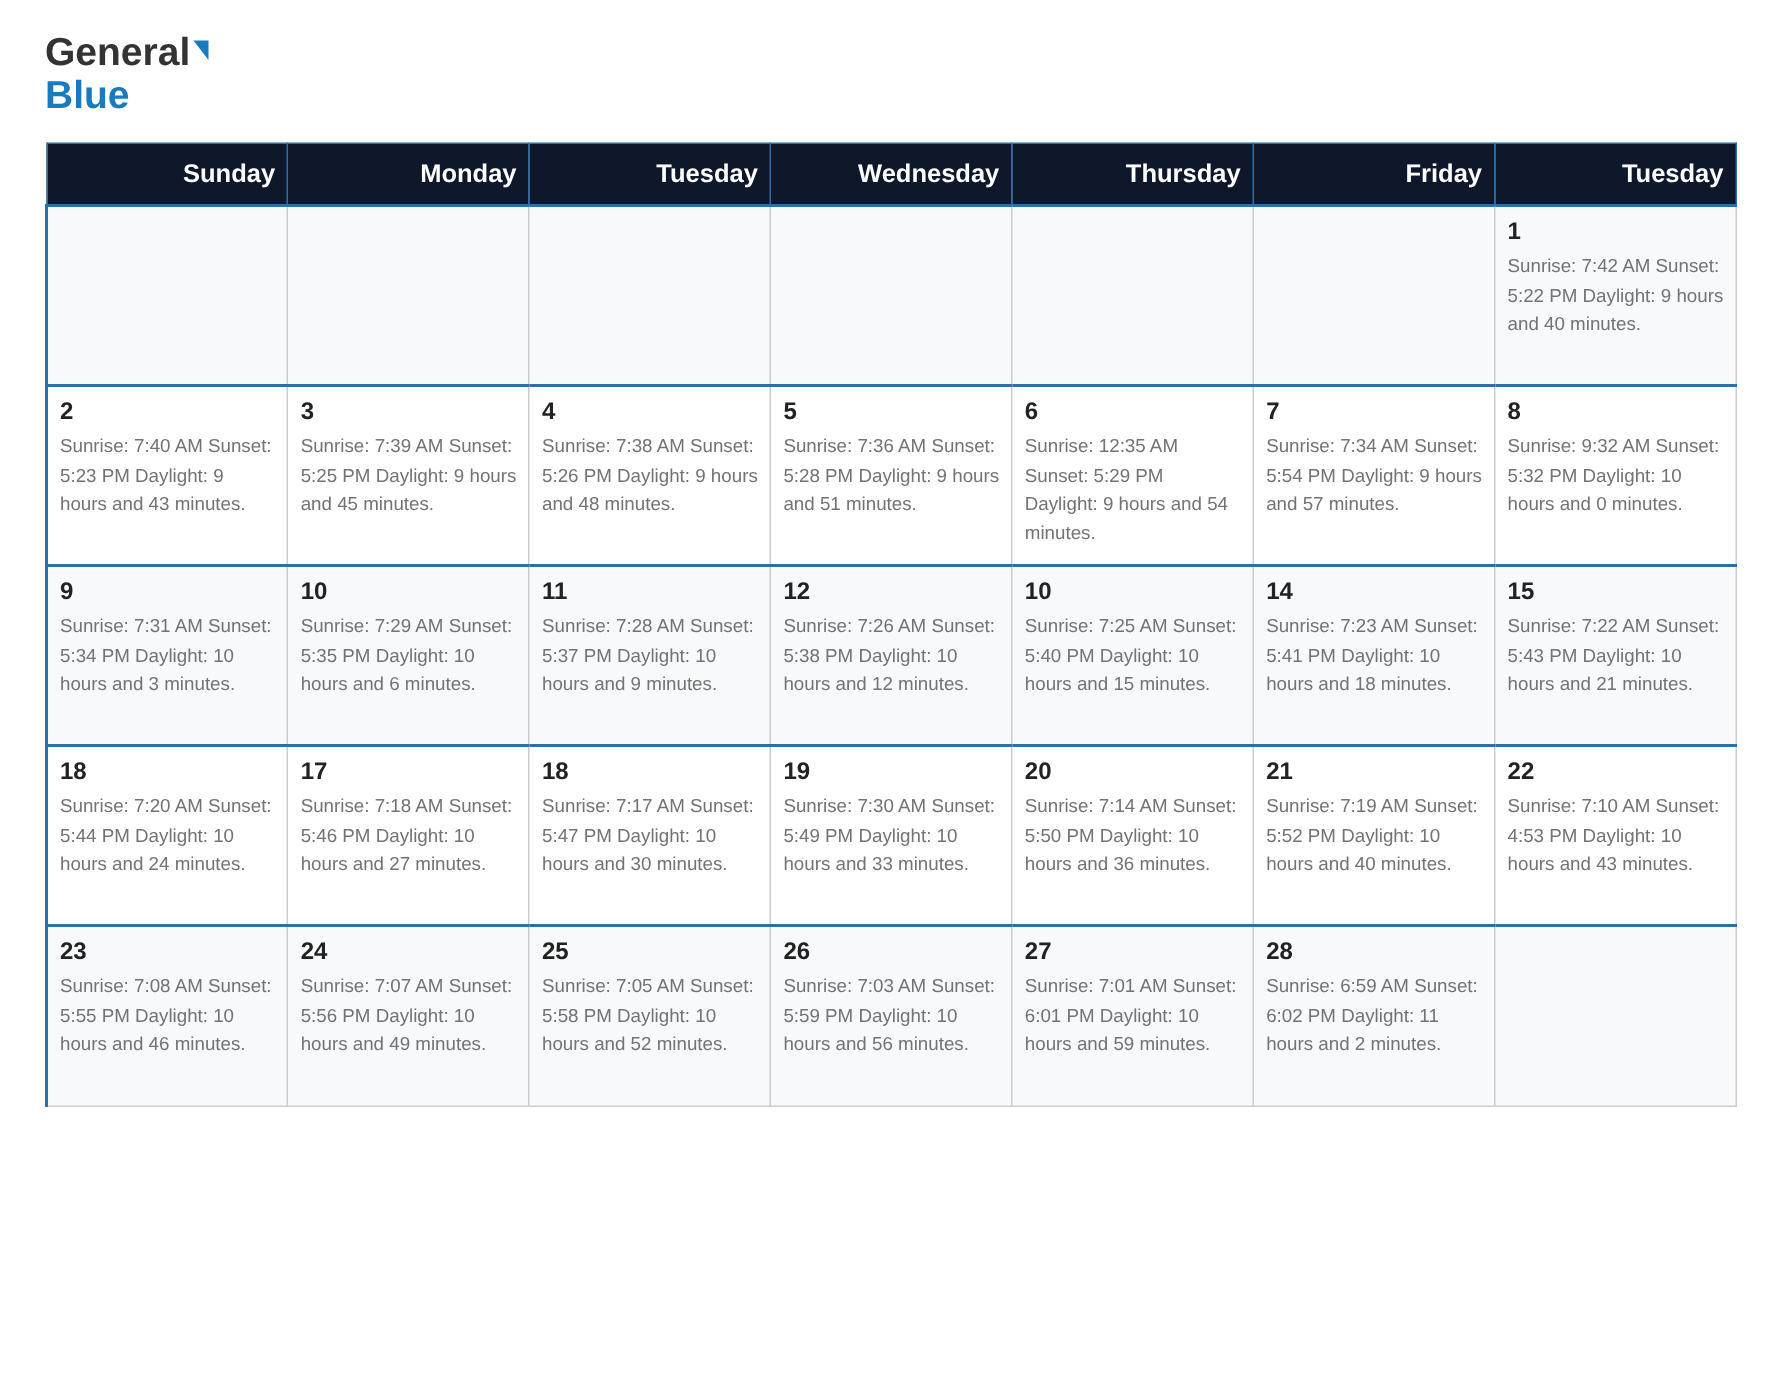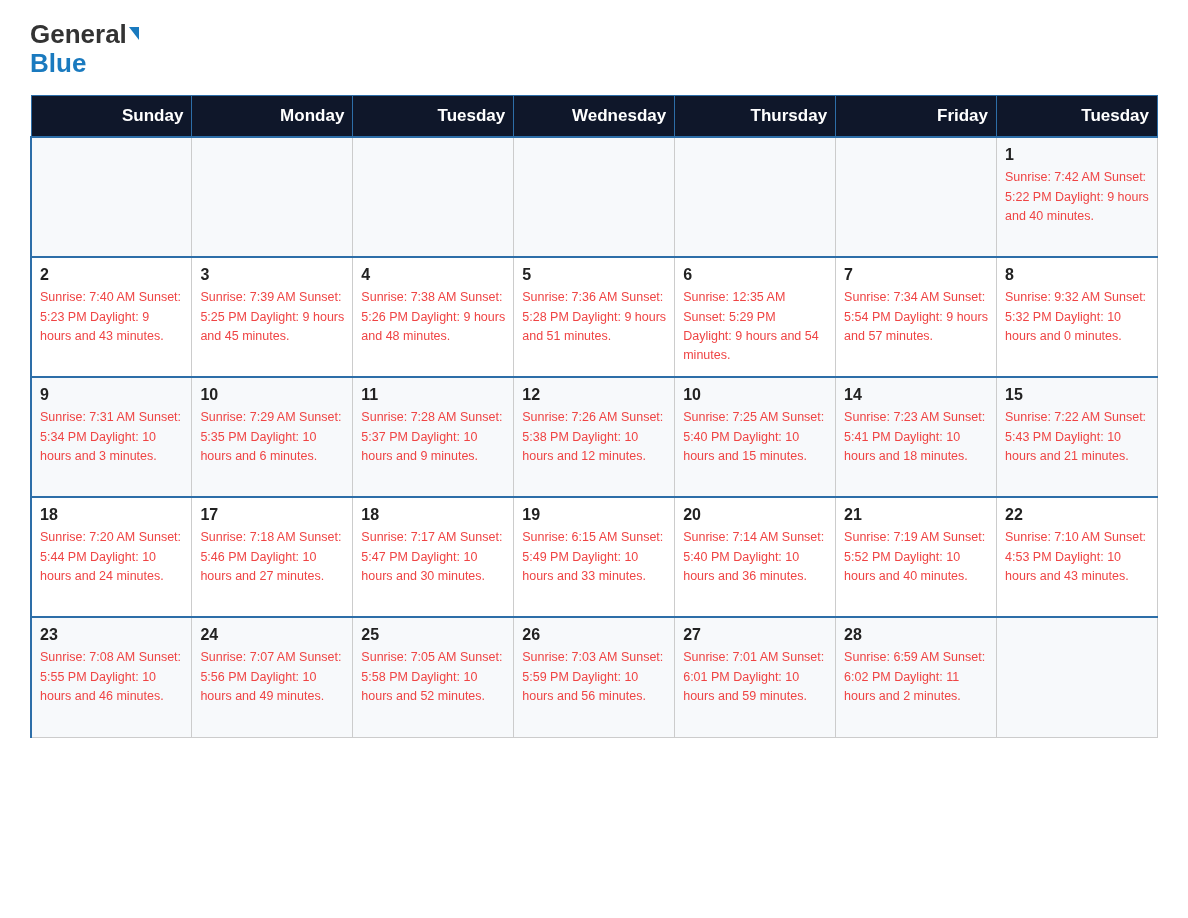--- a/index.html
+++ b/index.html
@@ -83,21 +83,21 @@
     .day-number {
       font-size: 16px;
       font-weight: bold;
       color: #222;
       display: block;
       margin-bottom: 4px;
     }
     .day-info {
       font-size: 12.5px;
       line-height: 1.55;
-      color: #ef4444;
+      color: #737373;
     }
     tbody tr:nth-child(odd) td {
       background-color: #f7f9fb;
     }
     tbody tr:nth-child(even) td {
       background-color: #fff;
     }
     tbody tr td:first-child {
       border-left: 2px solid #2d6ea8;
     }
@@ -254,28 +254,28 @@
 Daylight: 10 hours and 27 minutes.</div>
         </td>
         <td>
           <span class="day-number">18</span>
           <div class="day-info">Sunrise: 7:17 AM
 Sunset: 5:47 PM
 Daylight: 10 hours and 30 minutes.</div>
         </td>
         <td>
           <span class="day-number">19</span>
-          <div class="day-info">Sunrise: 6:15 AM
+          <div class="day-info">Sunrise: 7:30 AM
 Sunset: 5:49 PM
 Daylight: 10 hours and 33 minutes.</div>
         </td>
         <td>
           <span class="day-number">20</span>
           <div class="day-info">Sunrise: 7:14 AM
-Sunset: 5:40 PM
+Sunset: 5:50 PM
 Daylight: 10 hours and 36 minutes.</div>
         </td>
         <td>
           <span class="day-number">21</span>
           <div class="day-info">Sunrise: 7:19 AM
 Sunset: 5:52 PM
 Daylight: 10 hours and 40 minutes.</div>
         </td>
         <td>
           <span class="day-number">22</span>

